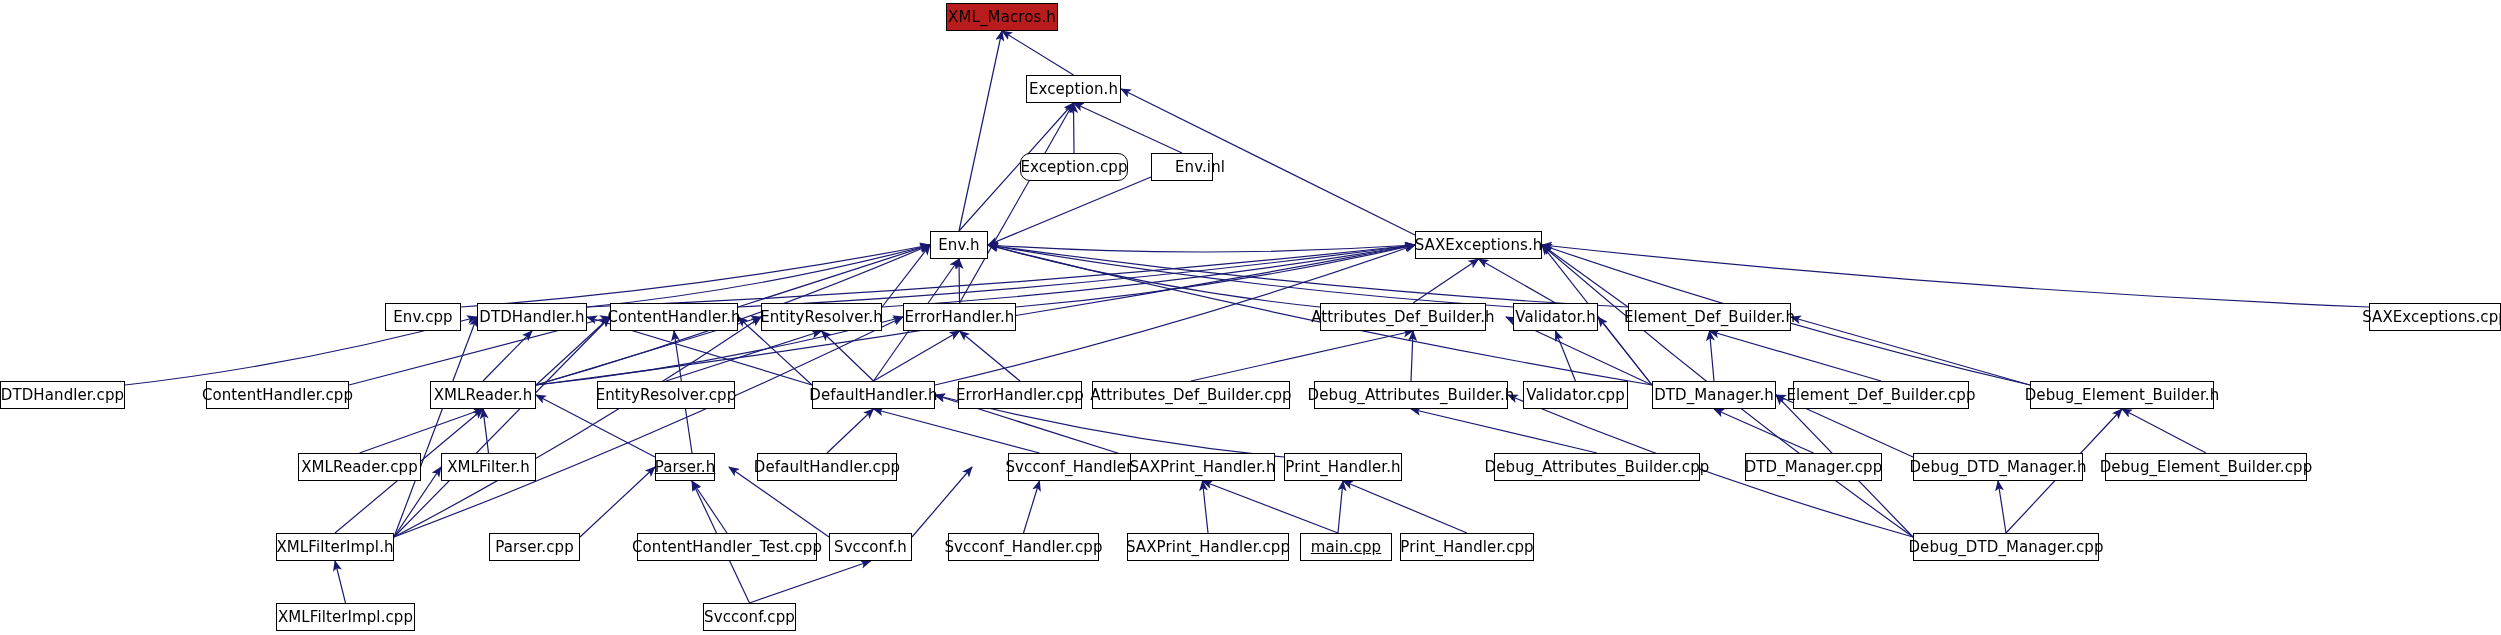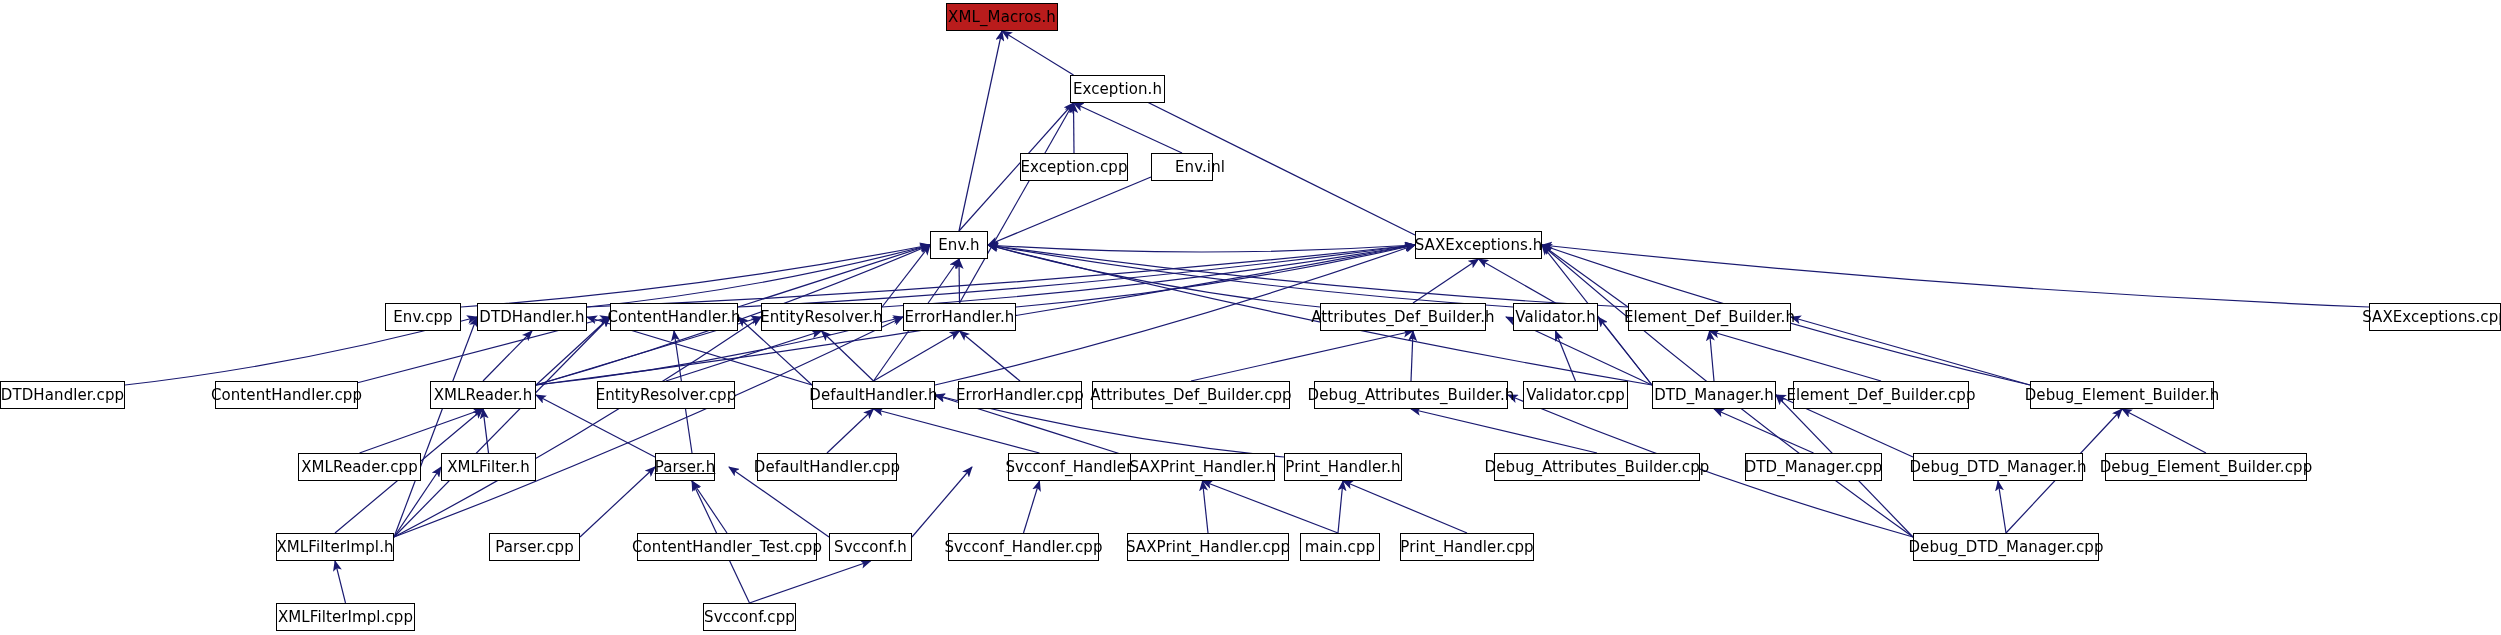--- a/index.html
+++ b/index.html
@@ -107,36 +107,36 @@
         <path d="M1208,533 Q1205.25,507 1202.5,481" fill="none" stroke="#191970" stroke-width="1.2" marker-end="url(#arrow)"></path>
         <path d="M1338,533 Q1270.25,507 1202.5,481" fill="none" stroke="#191970" stroke-width="1.2" marker-end="url(#arrow)"></path>
         <path d="M1467,533 Q1405,507 1343,481" fill="none" stroke="#191970" stroke-width="1.2" marker-end="url(#arrow)"></path>
         <path d="M1338,533 Q1340.5,507 1343,481" fill="none" stroke="#191970" stroke-width="1.2" marker-end="url(#arrow)"></path>
         <path d="M2006,533 Q2002,507 1998,481" fill="none" stroke="#191970" stroke-width="1.2" marker-end="url(#arrow)"></path>
         <path d="M749.5,603 Q810,582 870.5,561" fill="none" stroke="#191970" stroke-width="1.2" marker-end="url(#arrow)"></path>
       </g>
   </svg>
   <div id="nodes">
       <div class="node root" style="left: 946px; top: 3px; width: 112px;">XML_Macros.h</div>
-      <div class="node" style="left: 1026px; top: 75px; width: 95px; margin-left: 44px;">Exception.h</div>
-      <div class="node" style="left: 1020px; top: 153px; width: 108px;">Exception.cpp</div>
+      <div class="node" style="left: 1026px; top: 75px; width: 95px;">Exception.h</div>
+      <div class="node" style="left: 1020px; top: 153px; width: 108px; border-radius: 10px;">Exception.cpp</div>
       <div class="node" style="left: 1151px; top: 153px; width: 62px; padding-left: 36px;">Env.inl</div>
       <div class="node" style="left: 930px; top: 231px; width: 58px;">Env.h</div>
       <div class="node" style="left: 1415px; top: 231px; width: 127px;">SAXExceptions.h</div>
       <div class="node" style="left: 385px; top: 303px; width: 76px;">Env.cpp</div>
       <div class="node" style="left: 477px; top: 303px; width: 110px;">DTDHandler.h</div>
       <div class="node" style="left: 610px; top: 303px; width: 128px;">ContentHandler.h</div>
       <div class="node" style="left: 761px; top: 303px; width: 121px;">EntityResolver.h</div>
       <div class="node" style="left: 903px; top: 303px; width: 113px;">ErrorHandler.h</div>
       <div class="node" style="left: 1320px; top: 303px; width: 166px;">Attributes_Def_Builder.h</div>
       <div class="node" style="left: 1513px; top: 303px; width: 85px;">Validator.h</div>
       <div class="node" style="left: 1628px; top: 303px; width: 163px;">Element_Def_Builder.h</div>
       <div class="node" style="left: 2369px; top: 303px; width: 132px;">SAXExceptions.cpp</div>
       <div class="node" style="left: 0px; top: 381px; width: 125px;">DTDHandler.cpp</div>
-      <div class="node" style="left: 206px; top: 381px; width: 143px; margin-left: 9px;">ContentHandler.cpp</div>
+      <div class="node" style="left: 206px; top: 381px; width: 143px;">ContentHandler.cpp</div>
       <div class="node" style="left: 430px; top: 381px; width: 106px;">XMLReader.h</div>
       <div class="node" style="left: 597px; top: 381px; width: 138px;">EntityResolver.cpp</div>
       <div class="node" style="left: 812px; top: 381px; width: 123px;">DefaultHandler.h</div>
       <div class="node" style="left: 958px; top: 381px; width: 124px;">ErrorHandler.cpp</div>
       <div class="node" style="left: 1092px; top: 381px; width: 198px;">Attributes_Def_Builder.cpp</div>
       <div class="node" style="left: 1314px; top: 381px; width: 194px;">Debug_Attributes_Builder.h</div>
       <div class="node" style="left: 1523px; top: 381px; width: 105px;">Validator.cpp</div>
       <div class="node" style="left: 1652px; top: 381px; width: 124px;">DTD_Manager.h</div>
       <div class="node" style="left: 1793px; top: 381px; width: 176px;">Element_Def_Builder.cpp</div>
       <div class="node" style="left: 2030px; top: 381px; width: 184px;">Debug_Element_Builder.h</div>
@@ -150,19 +150,19 @@
       <div class="node" style="left: 1494px; top: 453px; width: 206px;">Debug_Attributes_Builder.cpp</div>
       <div class="node" style="left: 1745px; top: 453px; width: 137px;">DTD_Manager.cpp</div>
       <div class="node" style="left: 1913px; top: 453px; width: 170px;">Debug_DTD_Manager.h</div>
       <div class="node" style="left: 2105px; top: 453px; width: 202px;">Debug_Element_Builder.cpp</div>
       <div class="node" style="left: 276px; top: 533px; width: 118px;">XMLFilterImpl.h</div>
       <div class="node" style="left: 489px; top: 533px; width: 91px;">Parser.cpp</div>
       <div class="node" style="left: 637px; top: 533px; width: 180px;">ContentHandler_Test.cpp</div>
       <div class="node" style="left: 829px; top: 533px; width: 83px;">Svcconf.h</div>
       <div class="node" style="left: 948px; top: 533px; width: 151px;">Svcconf_Handler.cpp</div>
       <div class="node" style="left: 1127px; top: 533px; width: 162px;">SAXPrint_Handler.cpp</div>
-      <div class="node" style="left: 1300px; top: 533px; width: 80px;">main.cpp</div>
+      <div class="node" style="left: 1300px; top: 533px; width: 92px; text-decoration: underline;">main.cpp</div>
       <div class="node" style="left: 1400px; top: 533px; width: 134px;">Print_Handler.cpp</div>
       <div class="node" style="left: 1913px; top: 533px; width: 186px;">Debug_DTD_Manager.cpp</div>
       <div class="node" style="left: 276px; top: 603px; width: 139px;">XMLFilterImpl.cpp</div>
       <div class="node" style="left: 703px; top: 603px; width: 93px;">Svcconf.cpp</div>
     </div>
 </div>
 
 </body></html>

